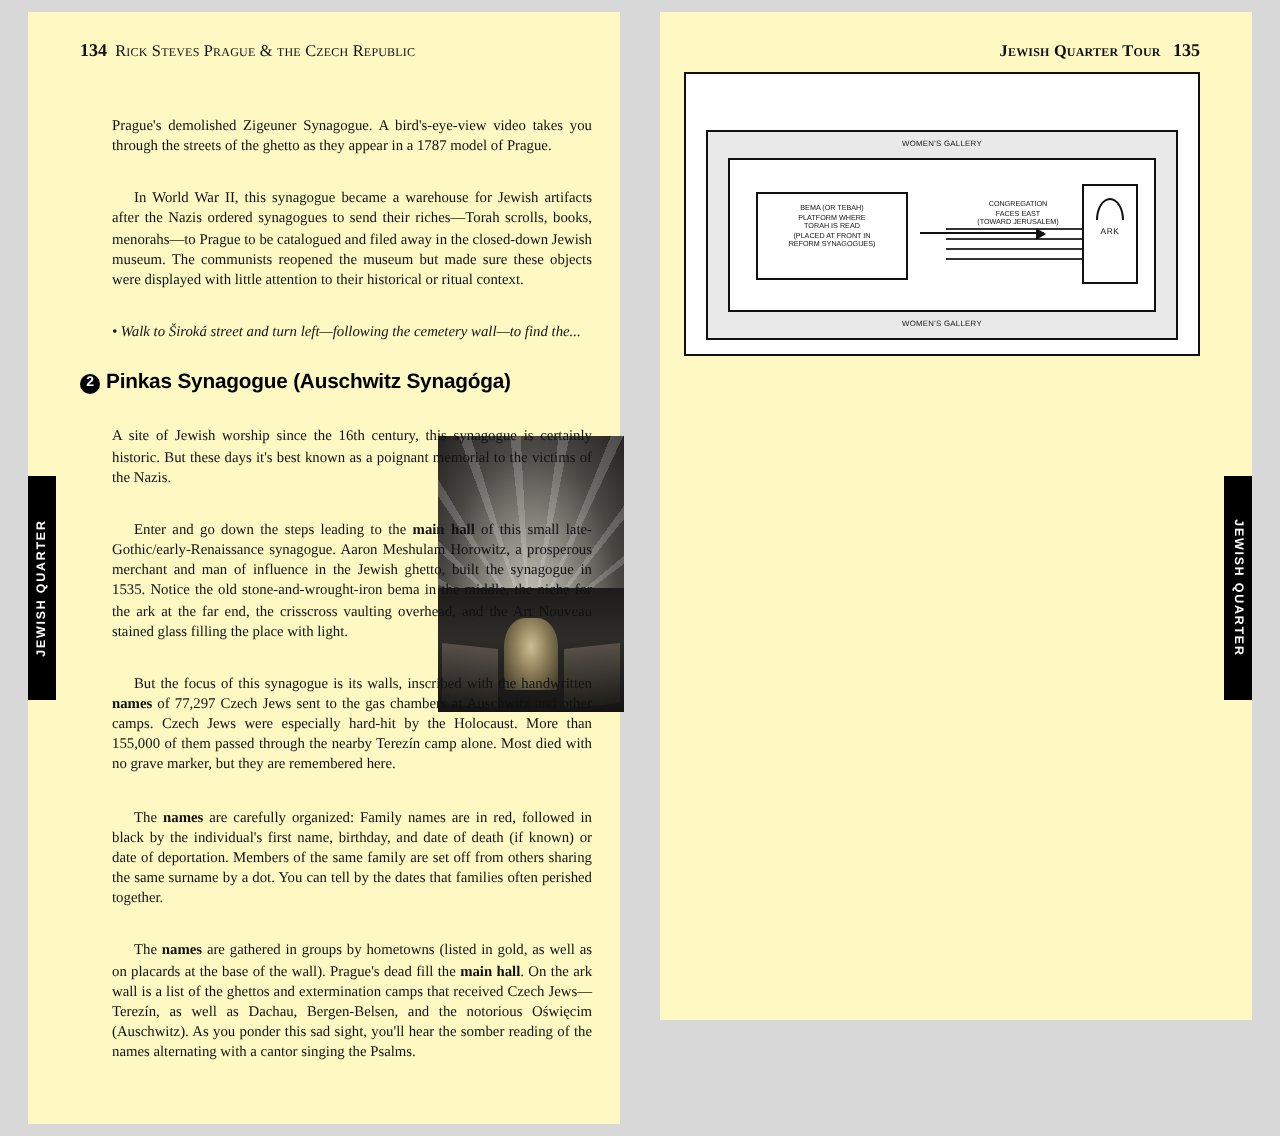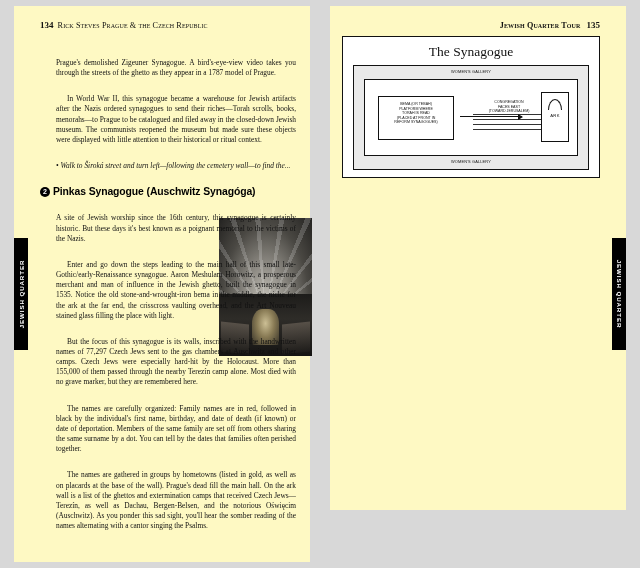--- a/index.html
+++ b/index.html
@@ -92,21 +92,21 @@
     border-radius: 50%;
     background: #000;
     color: #fff;
     font-size: 7px;
     line-height: 10px;
     text-align: center;
     vertical-align: 1px;
     margin-right: 3px;
     font-family: "Liberation Sans", sans-serif;
   }
-  b.bold { font-weight: normal; }
+  b.bold { font-weight: bold; }
   i.ital { font-style: italic; }
 
   
   .photo-church {
     position: absolute;
     left: 205px;
     top: 212px;
     width: 93px;
     height: 138px;
     background: #2b2b2b;
@@ -359,21 +359,20 @@
       &nbsp;&nbsp;<span class="folio">135</span>
     </div>
 
     <div class="vtab">
       <span>JEWISH QUARTER</span>
     </div>
 
   </div>
 
   <div class="sidebar-box">
-    <div class="sidebar-title">The Synagogue</div>
 
     <div class="diagram">
       <div class="dg-label dg-womens-top">WOMEN'S GALLERY</div>
       <div class="dg-label dg-womens-bot">WOMEN'S GALLERY</div>
 
       <div class="dg-inner">
         <div class="dg-platform">
           <div class="t">BEMA (OR TEBAH)<br>PLATFORM WHERE<br>TORAH IS READ<br>(PLACED AT FRONT IN<br>REFORM SYNAGOGUES)</div>
         </div>
 

